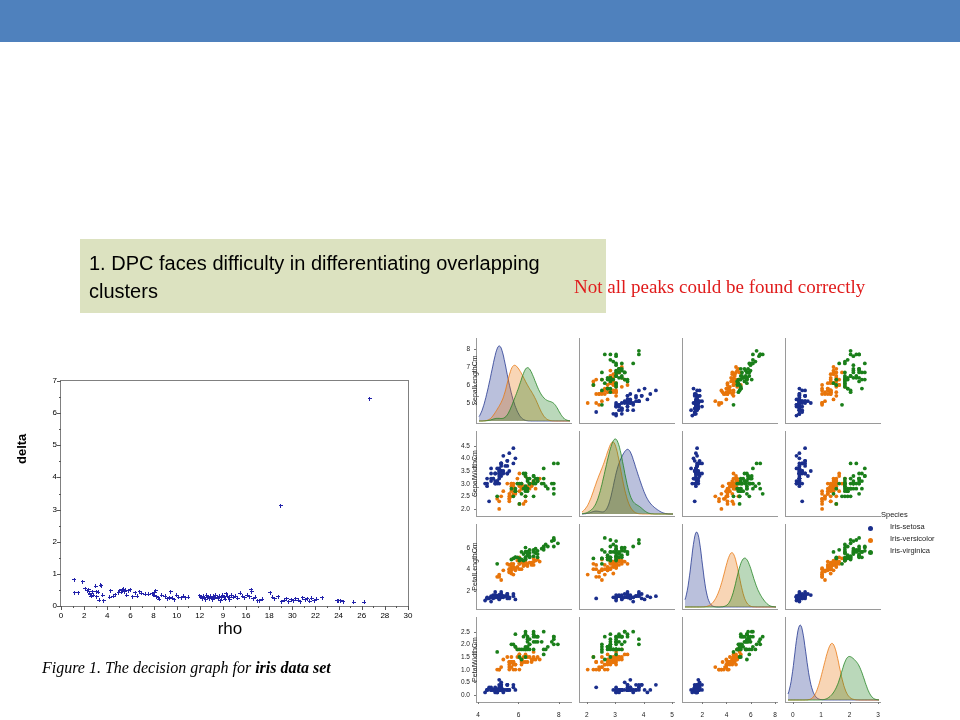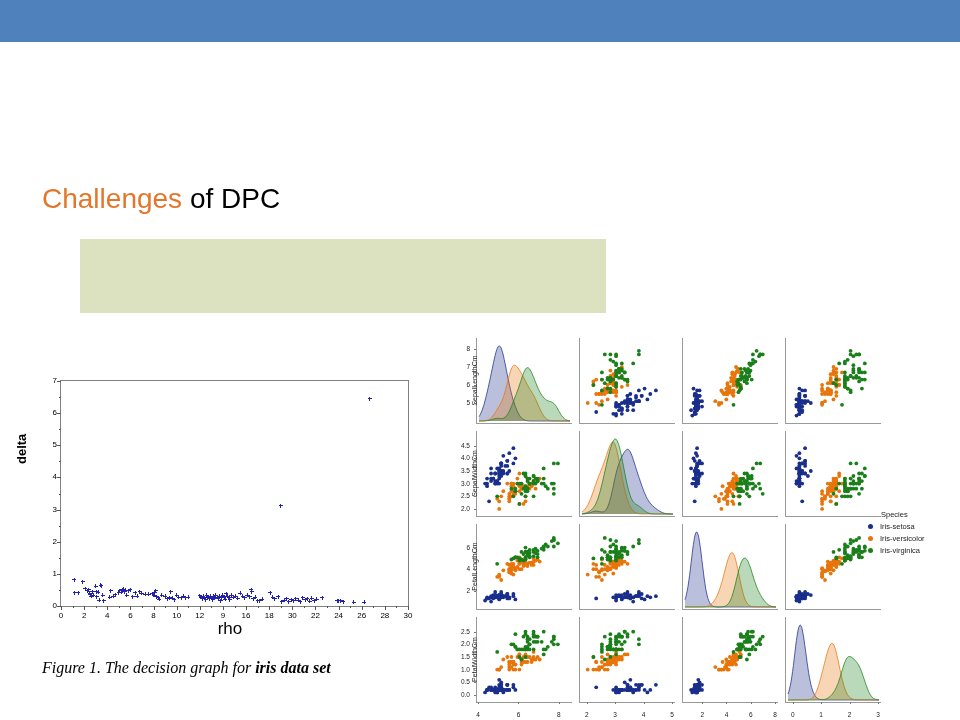--- a/index.html
+++ b/index.html
@@ -103,38 +103,37 @@
     white-space:nowrap;text-align:center;
   }
   .pp-ytick{position:absolute;font-size:6.5px;color:#222;text-align:right;white-space:nowrap;}
   .pp-xtick{position:absolute;font-size:6.5px;color:#222;text-align:center;white-space:nowrap;}
   .pp-tickmark-y{position:absolute;width:2px;height:1px;background:#777;}
   .pp-tickmark-x{position:absolute;width:1px;height:2px;background:#777;}
 
   
   .pp-legend{position:absolute;left:440px;top:180px;}
   .pp-legend-title{font-size:7.5px;color:#222;margin-left:13px;margin-bottom:3px;white-space:nowrap;}
-  .pp-legend-row{display:flex;align-items:center;margin-bottom:3px;white-space:nowrap;}
+  .pp-legend-row{display:flex;align-items:flex-end;margin-bottom:3px;white-space:nowrap;gap:10px;}
   .pp-legend-dot{width:5px;height:5px;border-radius:50%;margin-right:7px;flex:none;}
   .pp-legend-label{font-size:7.5px;color:#222;}
 </style>
 </head>
 <body>
 
 <div id="slide">
 
   <div class="header-bar"></div>
 
 
-  <div class="subtitle">
-    <span class="accent">Challenges</span><span class="plain"> of DPC</span>
-  </div>
 
   <div class="callout-box"></div>
+  <div class="callout-text">1. DPC faces difficulty in differentiating overlapping clusters</div>
 
+  <div class="red-note">Not all peaks could be found correctly</div>
 
   <div class="decision-graph">
     <div class="dg-ylabel">delta</div>
     <div class="dg-frame" id="dg-frame">
         <div class="dg-ticky" style="top: 225px;"></div>
         <div class="dg-tick-label" style="left: -14px; top: 220px; width: 10px; text-align: right;">0</div>
         <div class="dg-ticky minor" style="top: 208.929px;"></div>
         <div class="dg-ticky" style="top: 192.857px;"></div>
         <div class="dg-tick-label" style="left: -14px; top: 187.857px; width: 10px; text-align: right;">1</div>
         <div class="dg-ticky minor" style="top: 176.786px;"></div>

